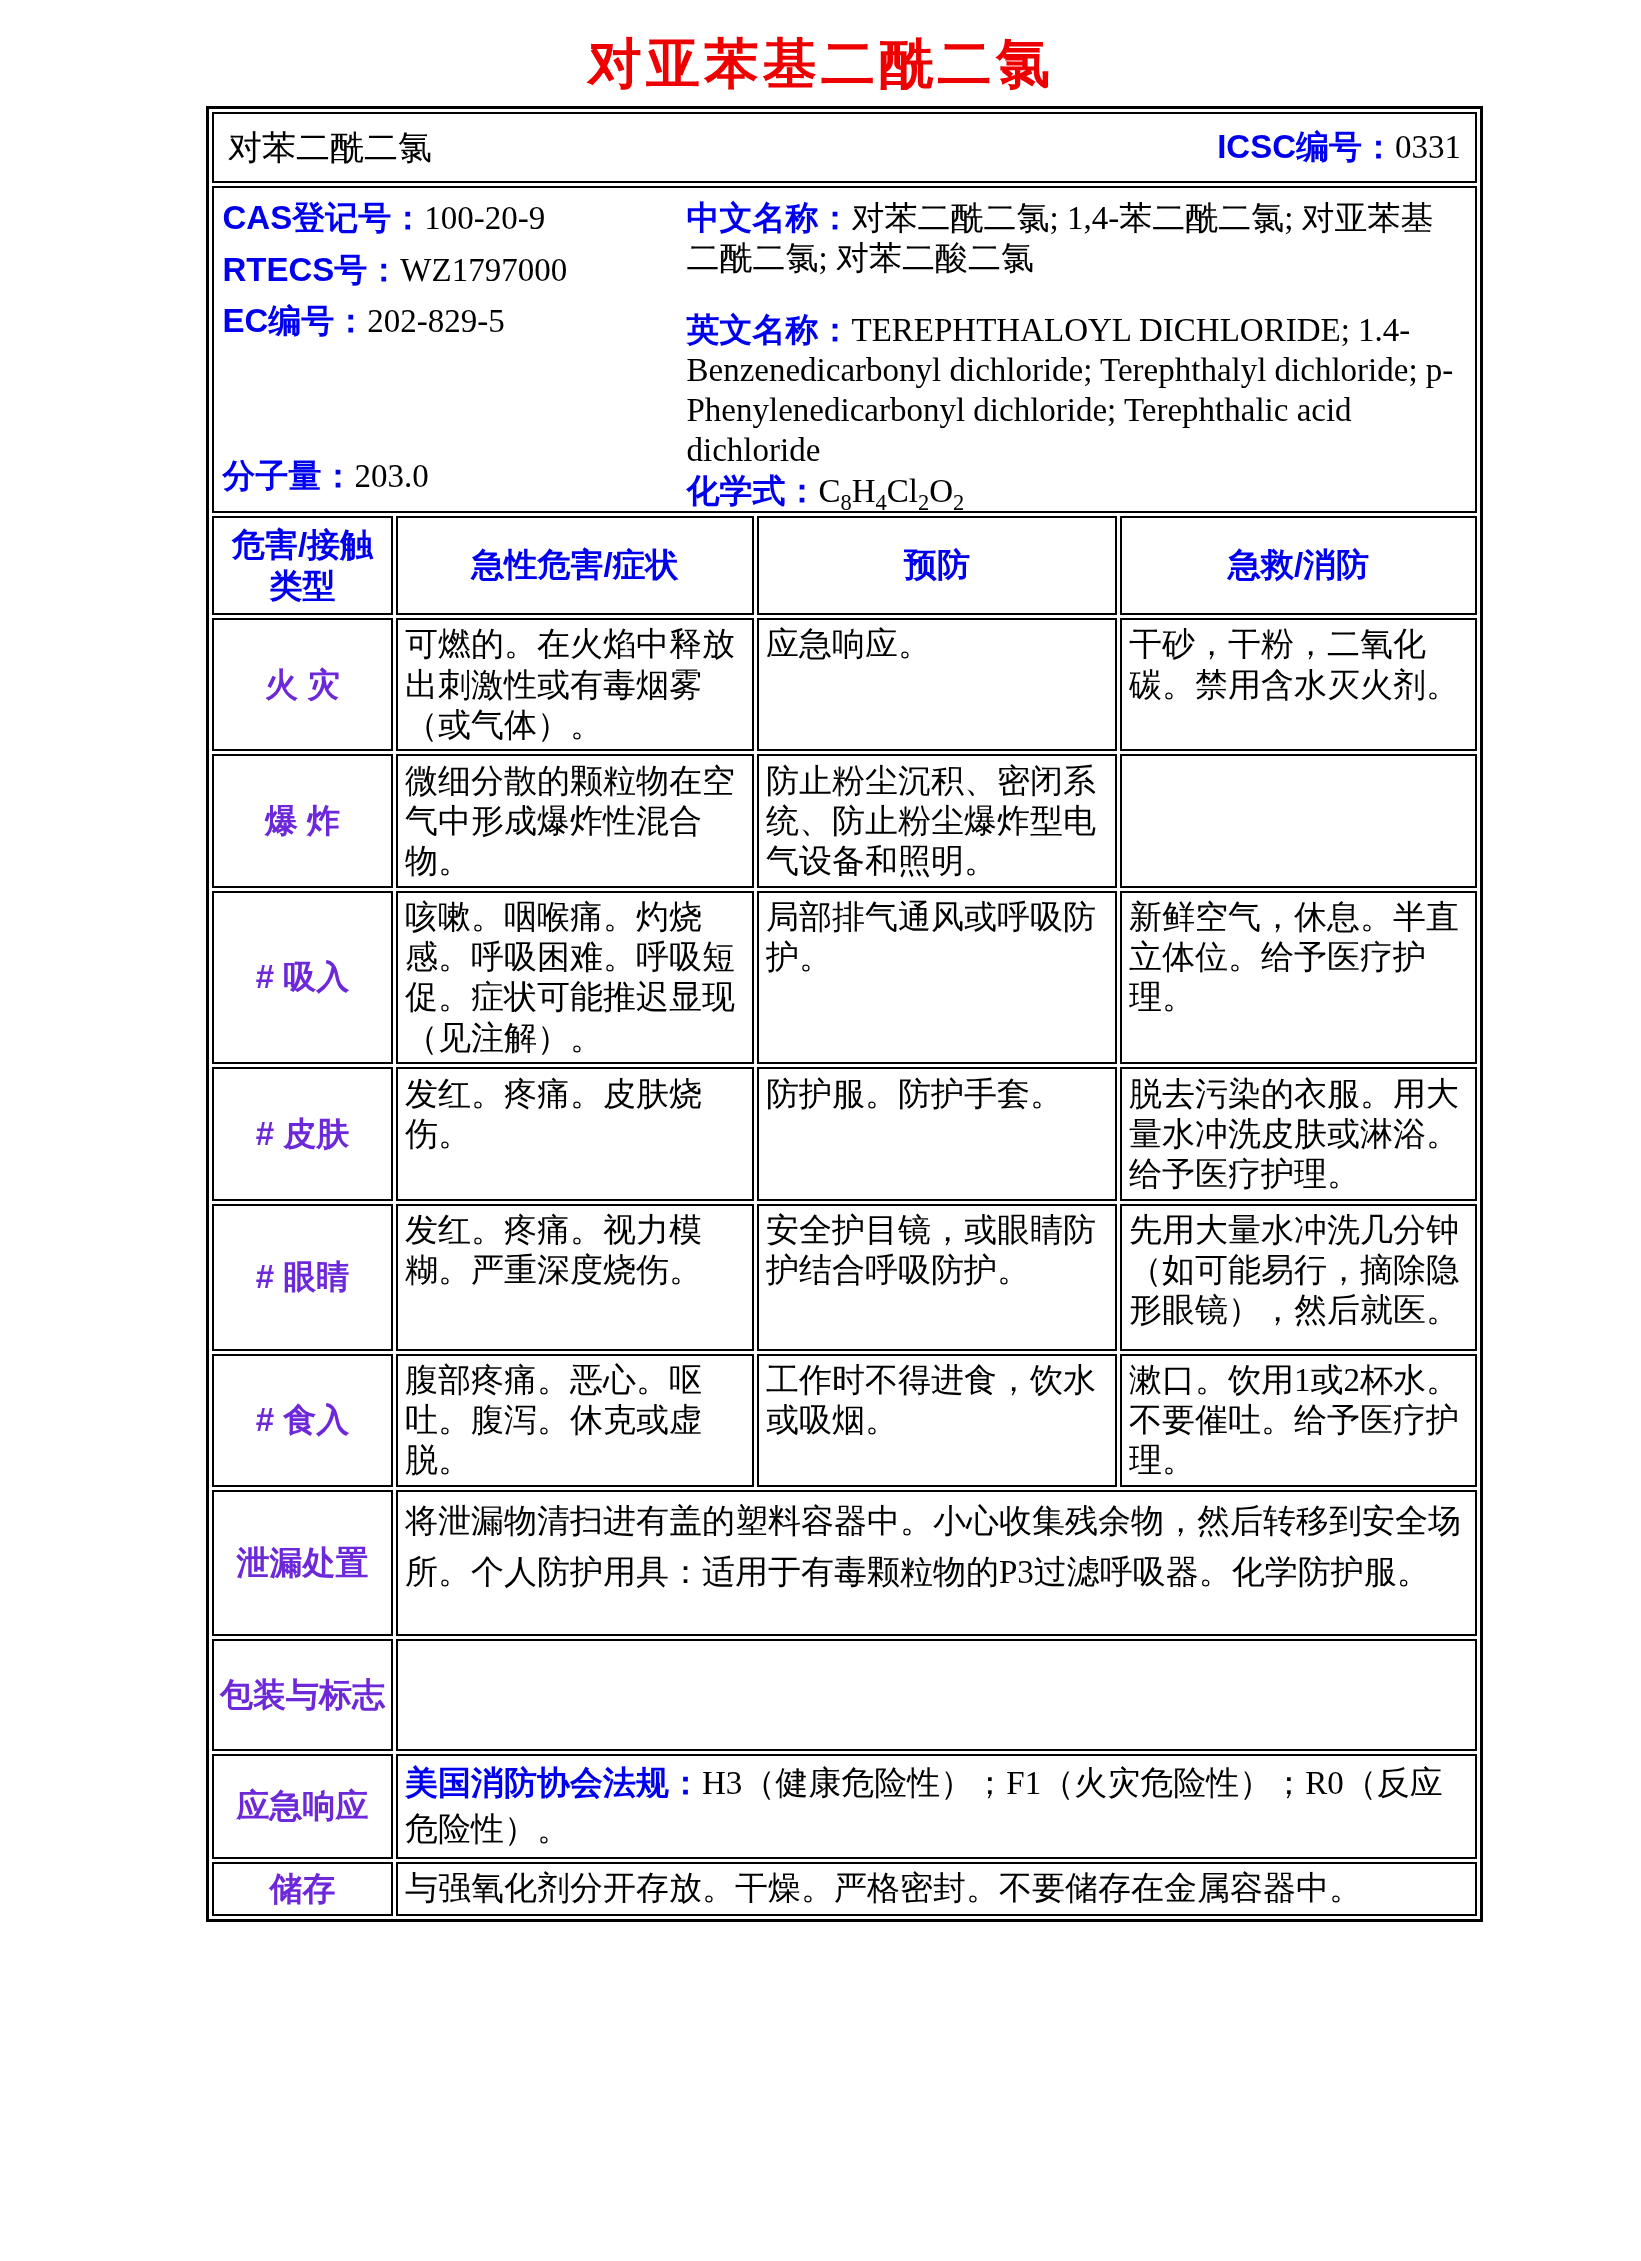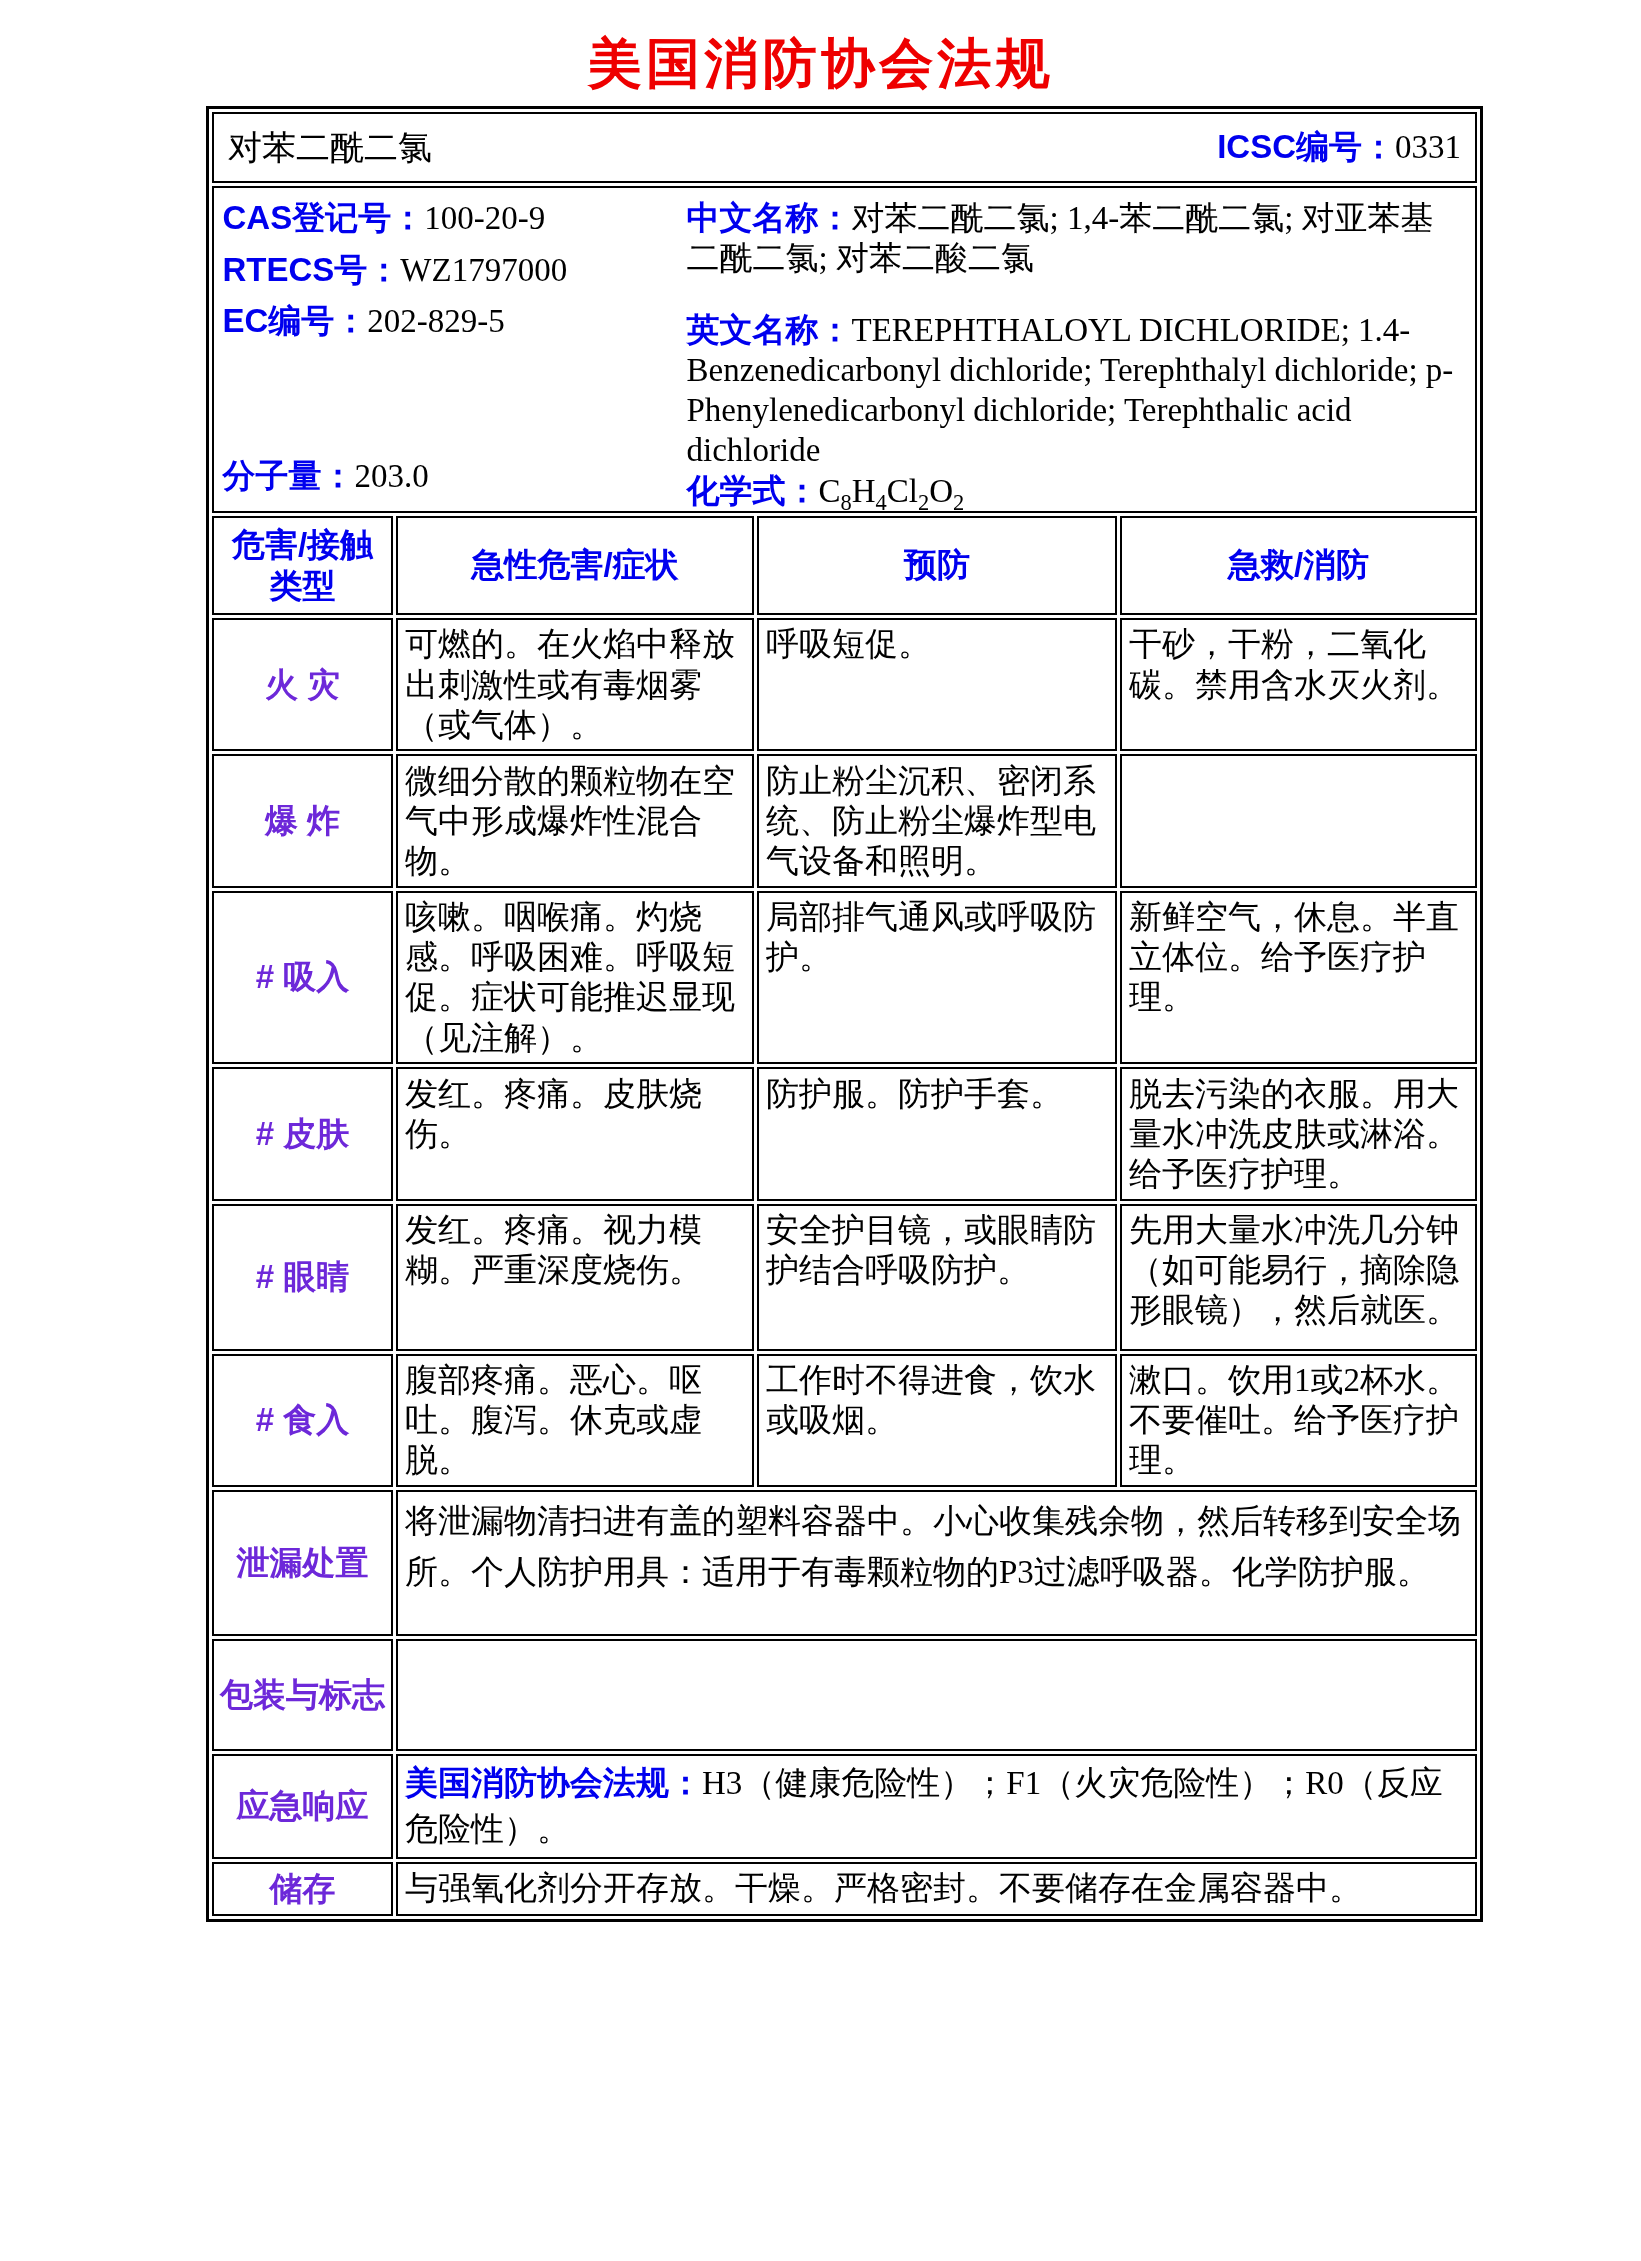--- a/index.html
+++ b/index.html
@@ -62,21 +62,21 @@
     font-family:"Liberation Sans","DejaVu Sans",sans-serif;
     font-weight:bold;color:#6d28d9;
     padding:2.8px 1.4px;white-space:nowrap;
   }
   td.spill-content{line-height:1.55;}
   td.emerg-content{line-height:1.4;}
 </style>
 </head>
 <body>
 
-<div class="page-title">美国消防协会法规</div>
+<div class="page-title">对亚苯基二酰二氯</div>
 
 <table class="card">
   <colgroup>
     <col style="width:181px">
       <col style="width:358px">
       <col style="width:360px">
       <col style="width:357px">
   </colgroup>
 
   <tbody>
@@ -114,21 +114,21 @@
   <tr style="height:99px">
     <td class="hcell">危害/接触类型</td>
     <td class="hcell">急性危害/症状</td>
     <td class="hcell">预防</td>
     <td class="hcell">急救/消防</td>
   </tr>
 
   <tr style="height:113px">
     <td class="rlabel">火 灾</td>
     <td>可燃的。在火焰中释放出刺激性或有毒烟雾（或气体）。</td>
-    <td>呼吸短促。</td>
+    <td>应急响应。</td>
     <td>干砂，干粉，二氧化碳。禁用含水灭火剂。</td>
   </tr>
 
   <tr style="height:115px">
     <td class="rlabel">爆 炸</td>
     <td>微细分散的颗粒物在空气中形成爆炸性混合物。</td>
     <td>防止粉尘沉积、密闭系统、防止粉尘爆炸型电气设备和照明。</td>
     <td></td>
   </tr>
 

